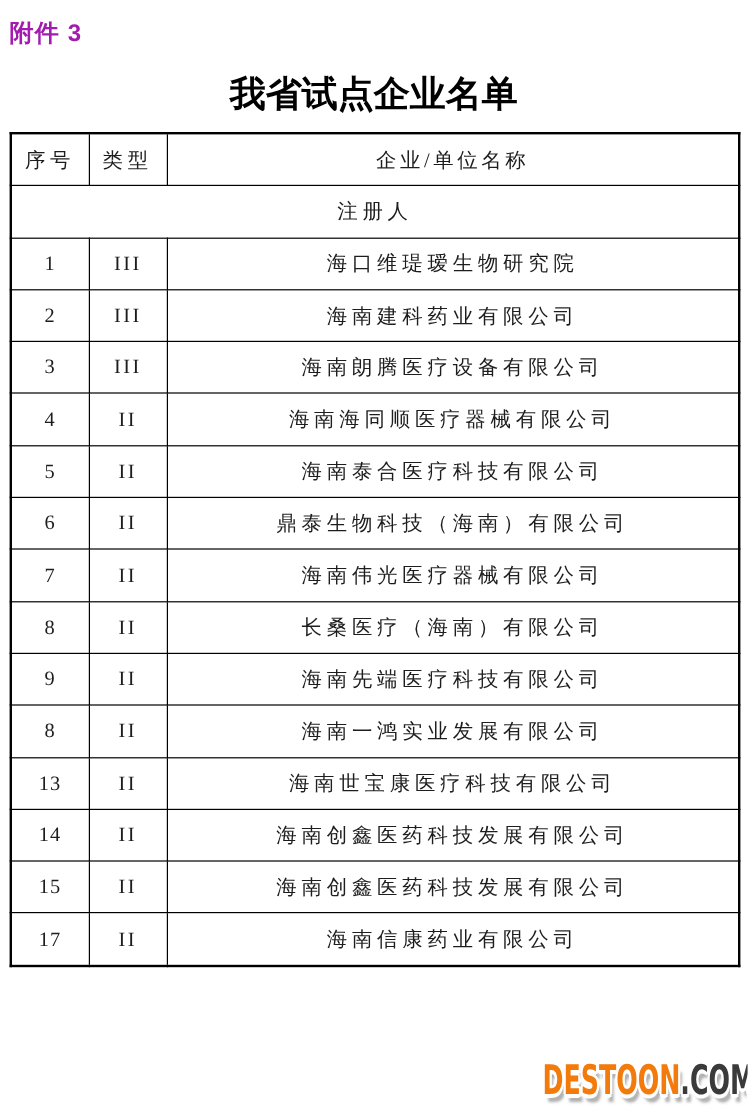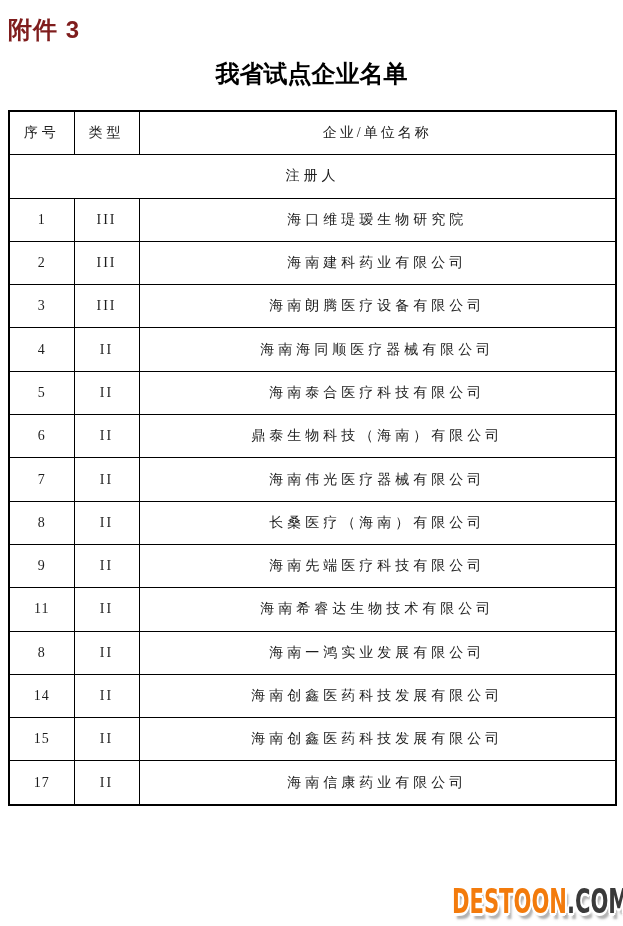--- a/index.html
+++ b/index.html
@@ -9,52 +9,52 @@
     position: relative;
     overflow: hidden;
     font-family: "Liberation Serif", "DejaVu Serif", serif;
     color: #1d1d1d;
   }
   .attachment-label {
     position: absolute;
     left: 8px; top: 14px;
     font-family: "Liberation Sans", "DejaVu Sans", sans-serif;
     font-weight: bold;
-    font-size: 24px;
+    font-size: 20px;
     letter-spacing: 1px;
-    color: #7f1d1d;
+    color: #a21caf;
   }
   .page-title {
     position: absolute;
     left: 0; top: 58px;
     width: 623px;
     margin: 0;
     text-align: center;
     font-family: "Liberation Sans", "DejaVu Sans", sans-serif;
     font-weight: bold;
-    font-size: 24px;
+    font-size: 30px;
     letter-spacing: 0px;
     color: #000;
   }
   table.enterprise-table {
     position: absolute;
     left: 8px; top: 110px;
     width: 607px;
     border-collapse: collapse;
     table-layout: fixed;
     border: 2px solid #000;
   }
   .enterprise-table th, .enterprise-table td {
     border: 1px solid #000;
     height: 42.3px;
     padding: 0;
     text-align: center;
     vertical-align: middle;
     font-weight: normal;
-    font-size: 14px;
+    font-size: 17px;
     color: #1d1d1d;
     overflow: hidden;
     white-space: nowrap;
   }
   .col-index { width: 65px; }
   .col-type  { width: 65px; }
   .col-name  { width: 477px; }
   .cell-index { letter-spacing: 1px; }
   .cell-type  { letter-spacing: 2px; margin-top: 12px; }
   .cell-name  { letter-spacing: 4px; }
@@ -144,28 +144,28 @@
     <td class="cell-index">8</td>
     <td class="cell-type">II</td>
     <td class="cell-name">长桑医疗（海南）有限公司</td>
   </tr>
       <tr>
     <td class="cell-index">9</td>
     <td class="cell-type">II</td>
     <td class="cell-name">海南先端医疗科技有限公司</td>
   </tr>
       <tr>
-    <td class="cell-index">11</td>
-    <td class="cell-type">II</td>
-    <td class="cell-name">海南希睿达生物技术有限公司</td>
-  </tr>
-      <tr>
     <td class="cell-index">8</td>
     <td class="cell-type">II</td>
     <td class="cell-name">海南一鸿实业发展有限公司</td>
+  </tr>
+      <tr>
+    <td class="cell-index">13</td>
+    <td class="cell-type">II</td>
+    <td class="cell-name">海南世宝康医疗科技有限公司</td>
   </tr>
       <tr>
     <td class="cell-index">14</td>
     <td class="cell-type no-bb">II</td>
     <td class="cell-name">海南创鑫医药科技发展有限公司</td>
   </tr>
       <tr>
     <td class="cell-index">15</td>
     <td class="cell-type no-bt">II</td>
     <td class="cell-name">海南创鑫医药科技发展有限公司</td>

